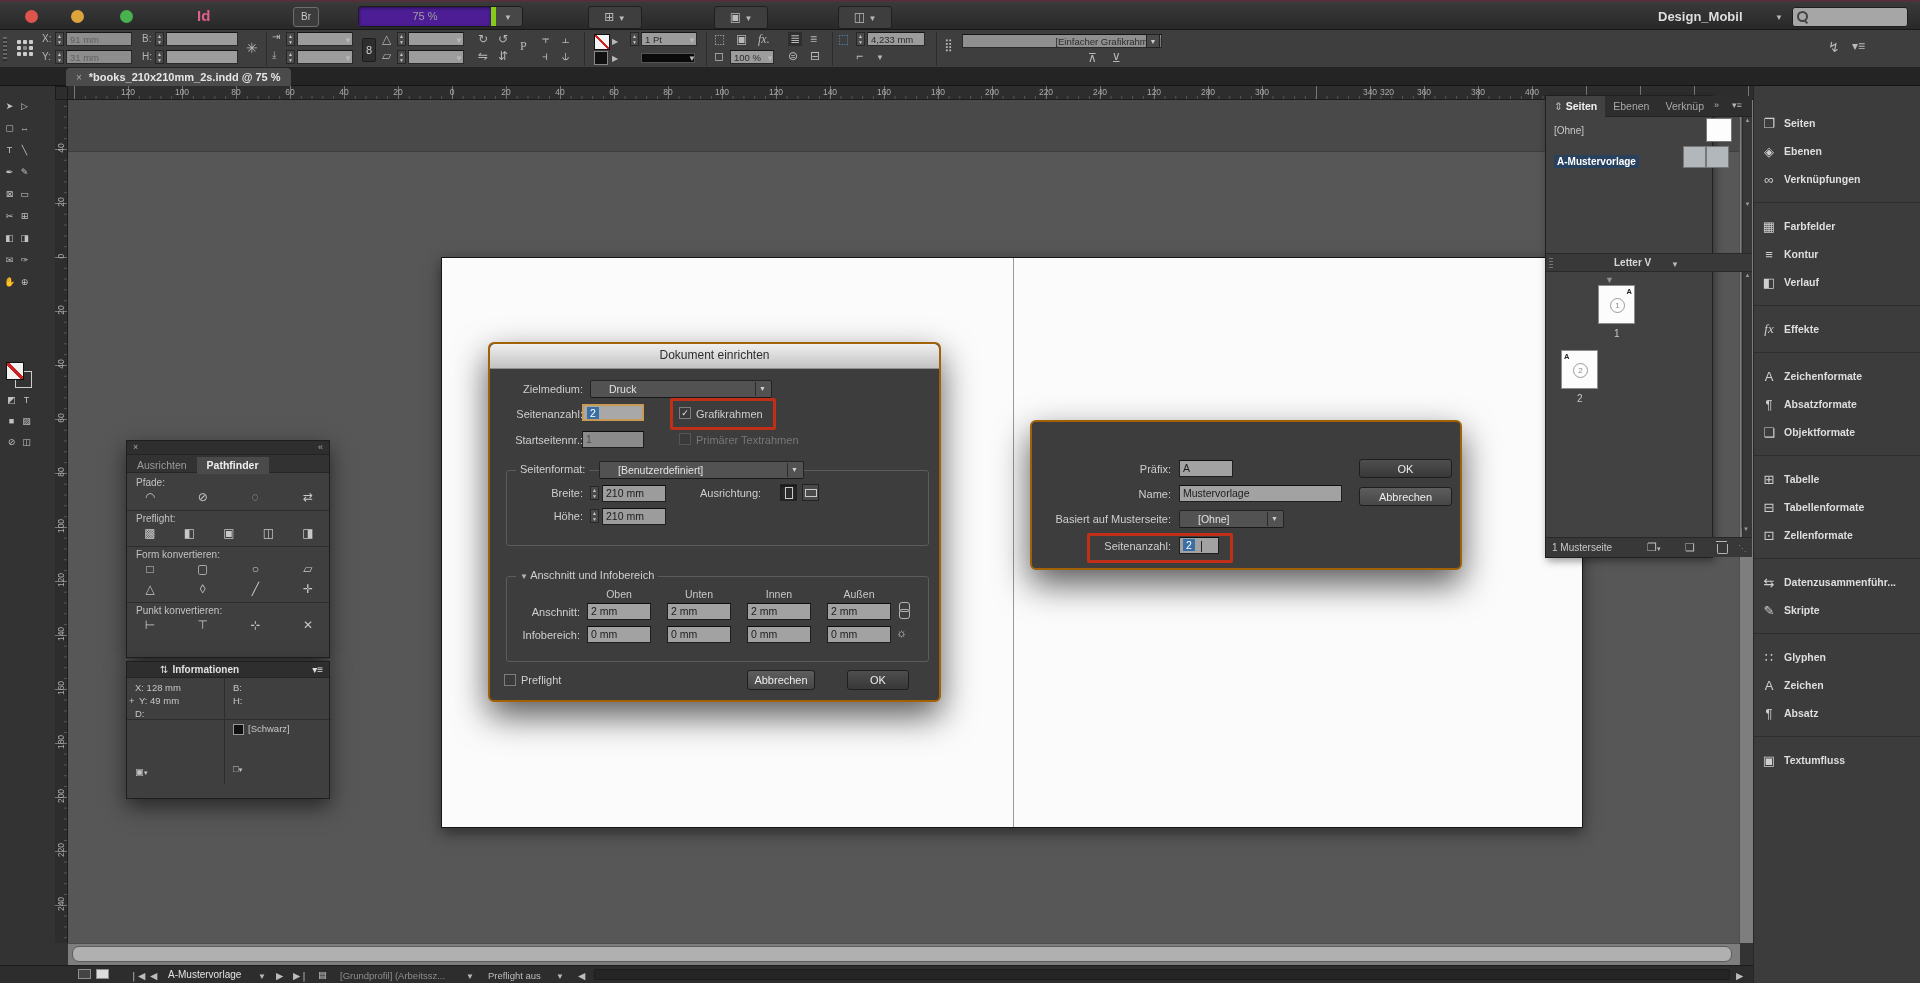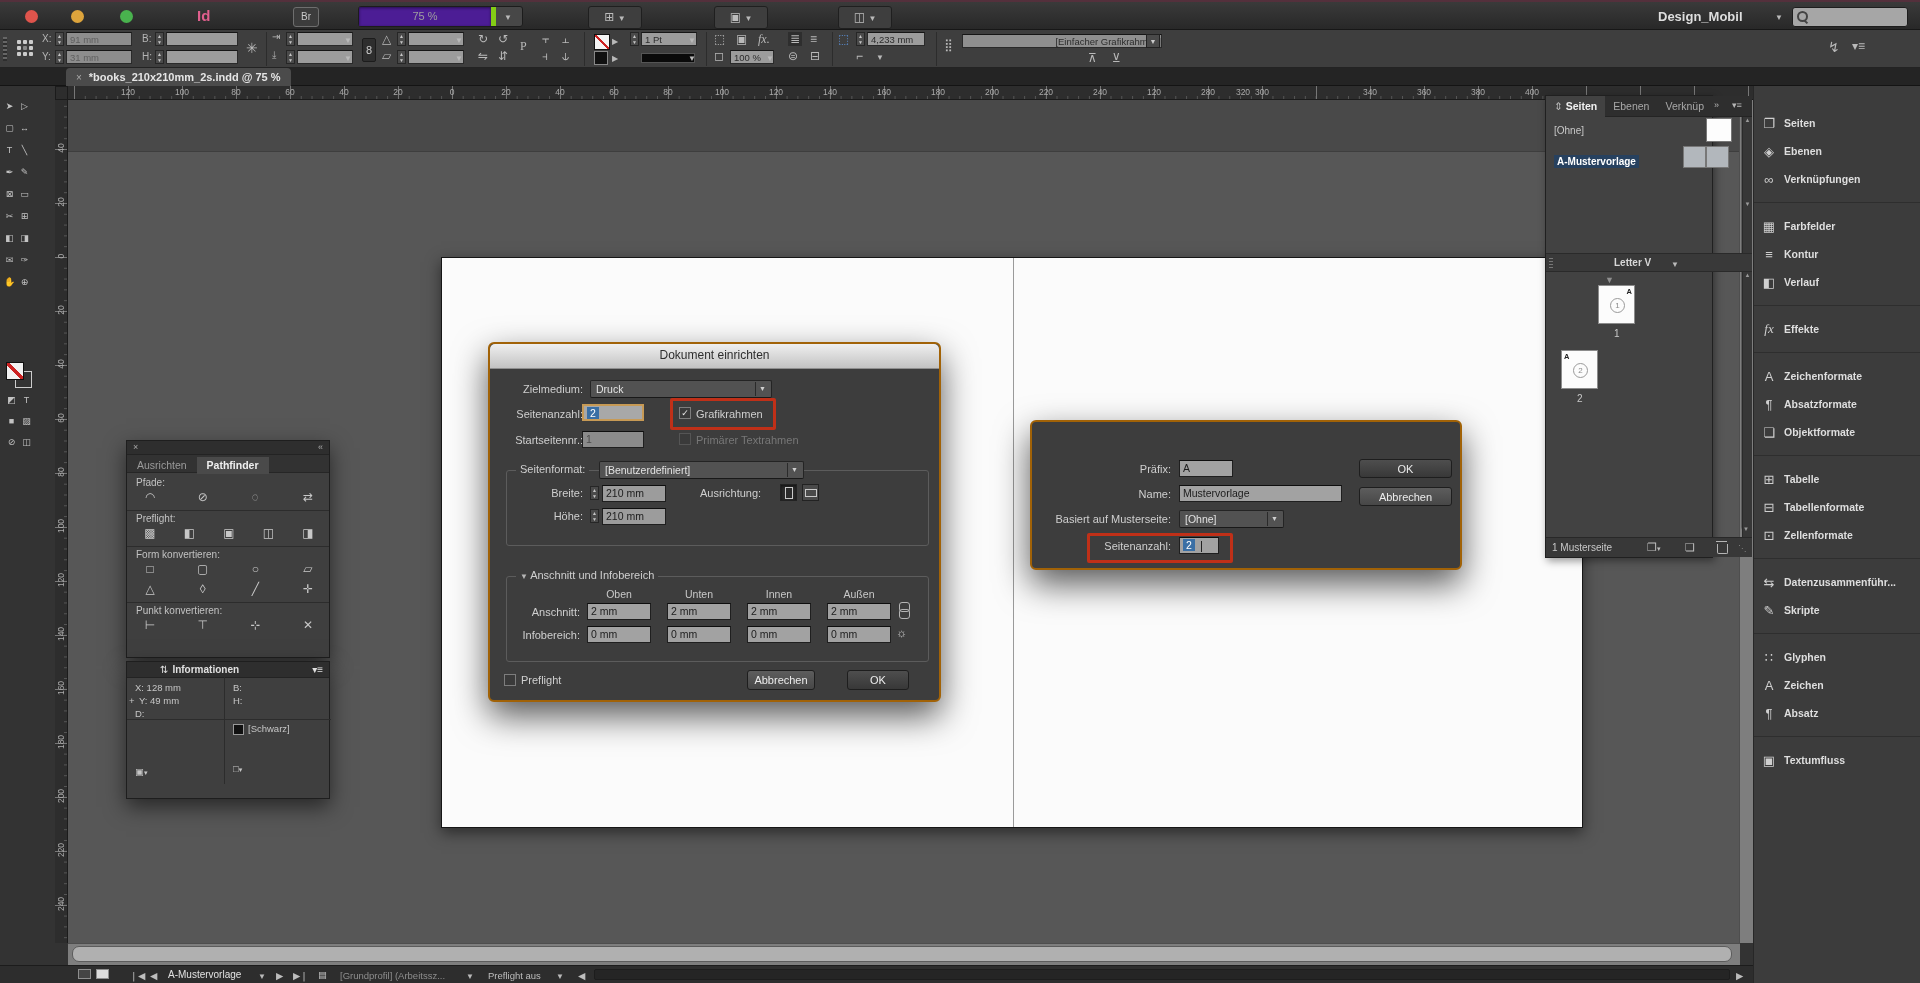--- a/index.html
+++ b/index.html
@@ -71,21 +71,21 @@
   .pdiv{height:1px;background:#2c2c2c;margin:2px 0;}
   
   .itxt{color:#c6c6c6;font-size:9.5px;}
   
   .dialog{background:#3d3d3d;border:2px solid #a16207;border-radius:6px;box-shadow:0 14px 34px rgba(0,0,0,.65);box-sizing:border-box;}
   .dtitle{left:0;top:0;right:0;height:24px;background:linear-gradient(#efefef,#c3c3c3);border-radius:5px 5px 0 0;border-bottom:1px solid #8f8f8f;color:#2e2e2e;font-size:12px;text-align:center;line-height:23px;}
   .dlabel{color:#cfcfcf;font-size:11px;text-align:right;position:absolute;}
   .din{position:absolute;background:#a2a2a2;border:1px solid #1f1f1f;border-top-color:#0e0e0e;color:#1c1c1c;font-size:10.5px;line-height:15px;padding-left:3px;box-sizing:border-box;height:17px;}
   .din.dis{background:#8b8b8b;color:#4c4c4c;}
   .dsel{background:#3a6fa5;color:#fff;padding:0 3px;}
-  .ddd{position:absolute;background:#525252;border:1px solid #242424;border-bottom-color:#191919;color:#e2e2e2;font-size:10.5px;line-height:16px;padding-left:5px;box-sizing:border-box;height:18px;border-radius:2px;}
+  .ddd{position:absolute;background:#525252;border:1px solid #242424;border-bottom-color:#191919;color:#e2e2e2;font-size:10.5px;line-height:16px;padding-left:18px;box-sizing:border-box;height:18px;border-radius:2px;}
   .ddd .arr{position:absolute;right:2px;top:1px;width:13px;height:14px;border-left:1px solid #2a2a2a;color:#cfcfcf;font-size:7px;text-align:center;line-height:14px;}
   .dbtn{position:absolute;background:linear-gradient(#5d5d5d,#474747);border:1px solid #1e1e1e;border-radius:3px;color:#ececec;font-size:11px;text-align:center;box-sizing:border-box;}
   .cb{position:absolute;width:12px;height:12px;background:#3a3a3a;border:1px solid #7d7d7d;box-sizing:border-box;color:#e8e8e8;font-size:9px;line-height:10px;text-align:center;}
   .cb.dis{border-color:#555;}
   .fset{position:absolute;border:1px solid #5c5c5c;border-radius:3px;}
   .redbox{position:absolute;border:3px solid #c03018;border-radius:2px;}
   .chain{position:absolute;width:9px;height:8px;border:1px solid #b5b5b5;border-radius:3px;}
   .colhdr{position:absolute;color:#c9c9c9;font-size:10.5px;width:64px;text-align:center;}
   .orient{position:absolute;width:17px;height:17px;background:#4a4a4a;border:1px solid #222;box-sizing:border-box;}
   .orient.sel{background:#2b2b2b;box-shadow:inset 0 1px 3px rgba(0,0,0,.6);}
@@ -248,21 +248,21 @@
     <span class="hlab" style="left: 698px;">120</span>
     <span class="hlab" style="left: 752px;">140</span>
     <span class="hlab" style="left: 806px;">160</span>
     <span class="hlab" style="left: 860px;">180</span>
     <span class="hlab" style="left: 914px;">200</span>
     <span class="hlab" style="left: 968px;">220</span>
     <span class="hlab" style="left: 1022px;">240</span>
     <span class="hlab" style="left: 1076px;">120</span>
     <span class="hlab" style="left: 1130px;">280</span>
     <span class="hlab" style="left: 1184px;">300</span>
-    <span class="hlab" style="left: 1165px;">320</span>
+    <span class="hlab" style="left: 1309px;">320</span>
     <span class="hlab" style="left: 1292px;">340</span>
     <span class="hlab" style="left: 1346px;">360</span>
     <span class="hlab" style="left: 1400px;">380</span>
     <span class="hlab" style="left: 1454px;">400</span>
   </div>
 <div class="abs vruler" id="vruler">
     <span class="vlab" style="top: 43px;">40</span>
     <span class="vlab" style="top: 97px;">20</span>
     <span class="vlab" style="top: 151px;">0</span>
     <span class="vlab" style="top: 205px;">20</span>

